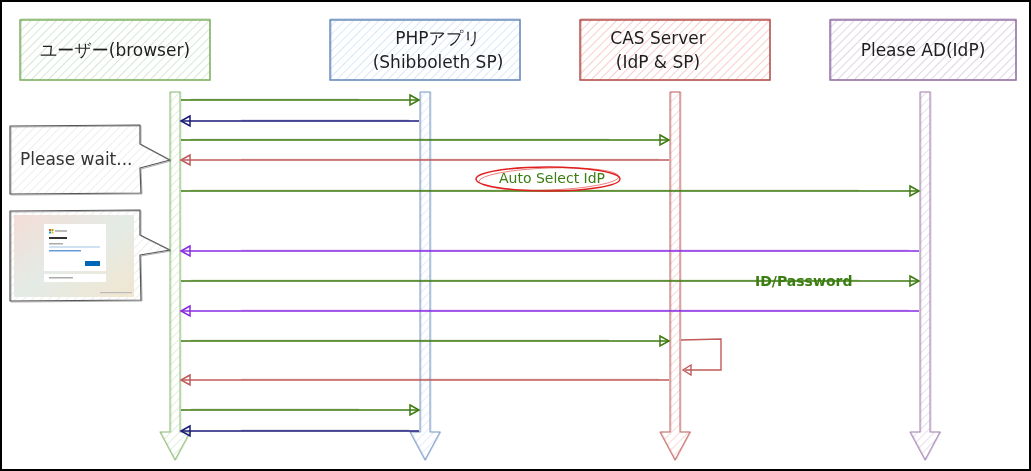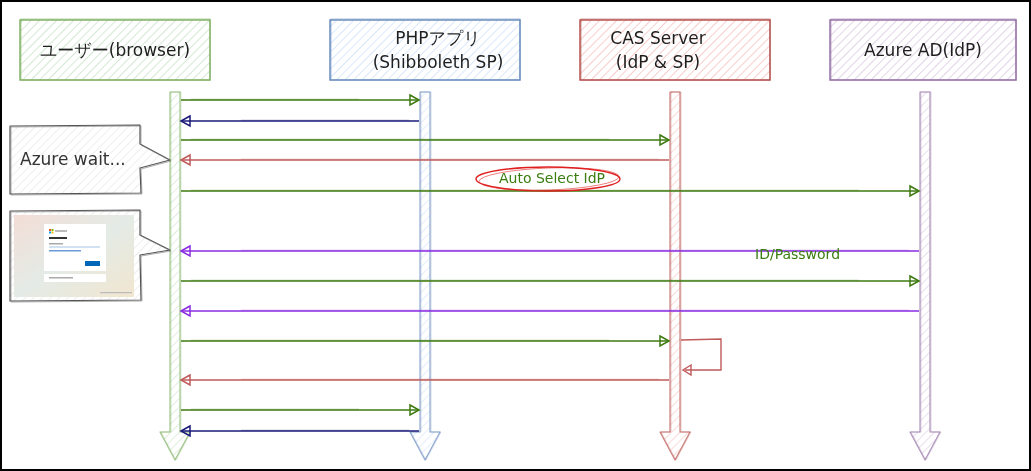--- a/index.html
+++ b/index.html
@@ -184,19 +184,19 @@
       </g>
     </g>
 </svg>
 
 <div id="actor-labels">
     <div class="actor-box" style="left: 20px; top: 20px; width: 190px; height: 60px;">ユーザー(browser)</div>
     <div class="actor-box" style="left: 330px; top: 20px; width: 216px; height: 60px;">PHPアプリ
 (Shibboleth SP)</div>
     <div class="actor-box" style="left: 580px; top: 20px; width: 156px; height: 60px;">CAS Server
 (IdP &amp; SP)</div>
-    <div class="actor-box" style="left: 830px; top: 20px; width: 186px; height: 60px;">Azure AD(IdP)</div>
+    <div class="actor-box" style="left: 830px; top: 20px; width: 186px; height: 60px;">Please AD(IdP)</div>
   </div>
 <div id="overlay-labels">
     <div class="msg-label" style="left: 492px; top: 170px; margin-left: 7px;">Auto Select IdP</div>
-    <div class="msg-label" style="left: 755px; top: 246px;">ID/Password</div>
-    <div class="bubble-text" style="left: 20px; top: 149px;">Azure wait...</div>
+    <div class="msg-label" style="left: 755px; top: 273px; font-weight: bold;">ID/Password</div>
+    <div class="bubble-text" style="left: 20px; top: 149px;">Please wait...</div>
   </div>
 
 </body></html>

